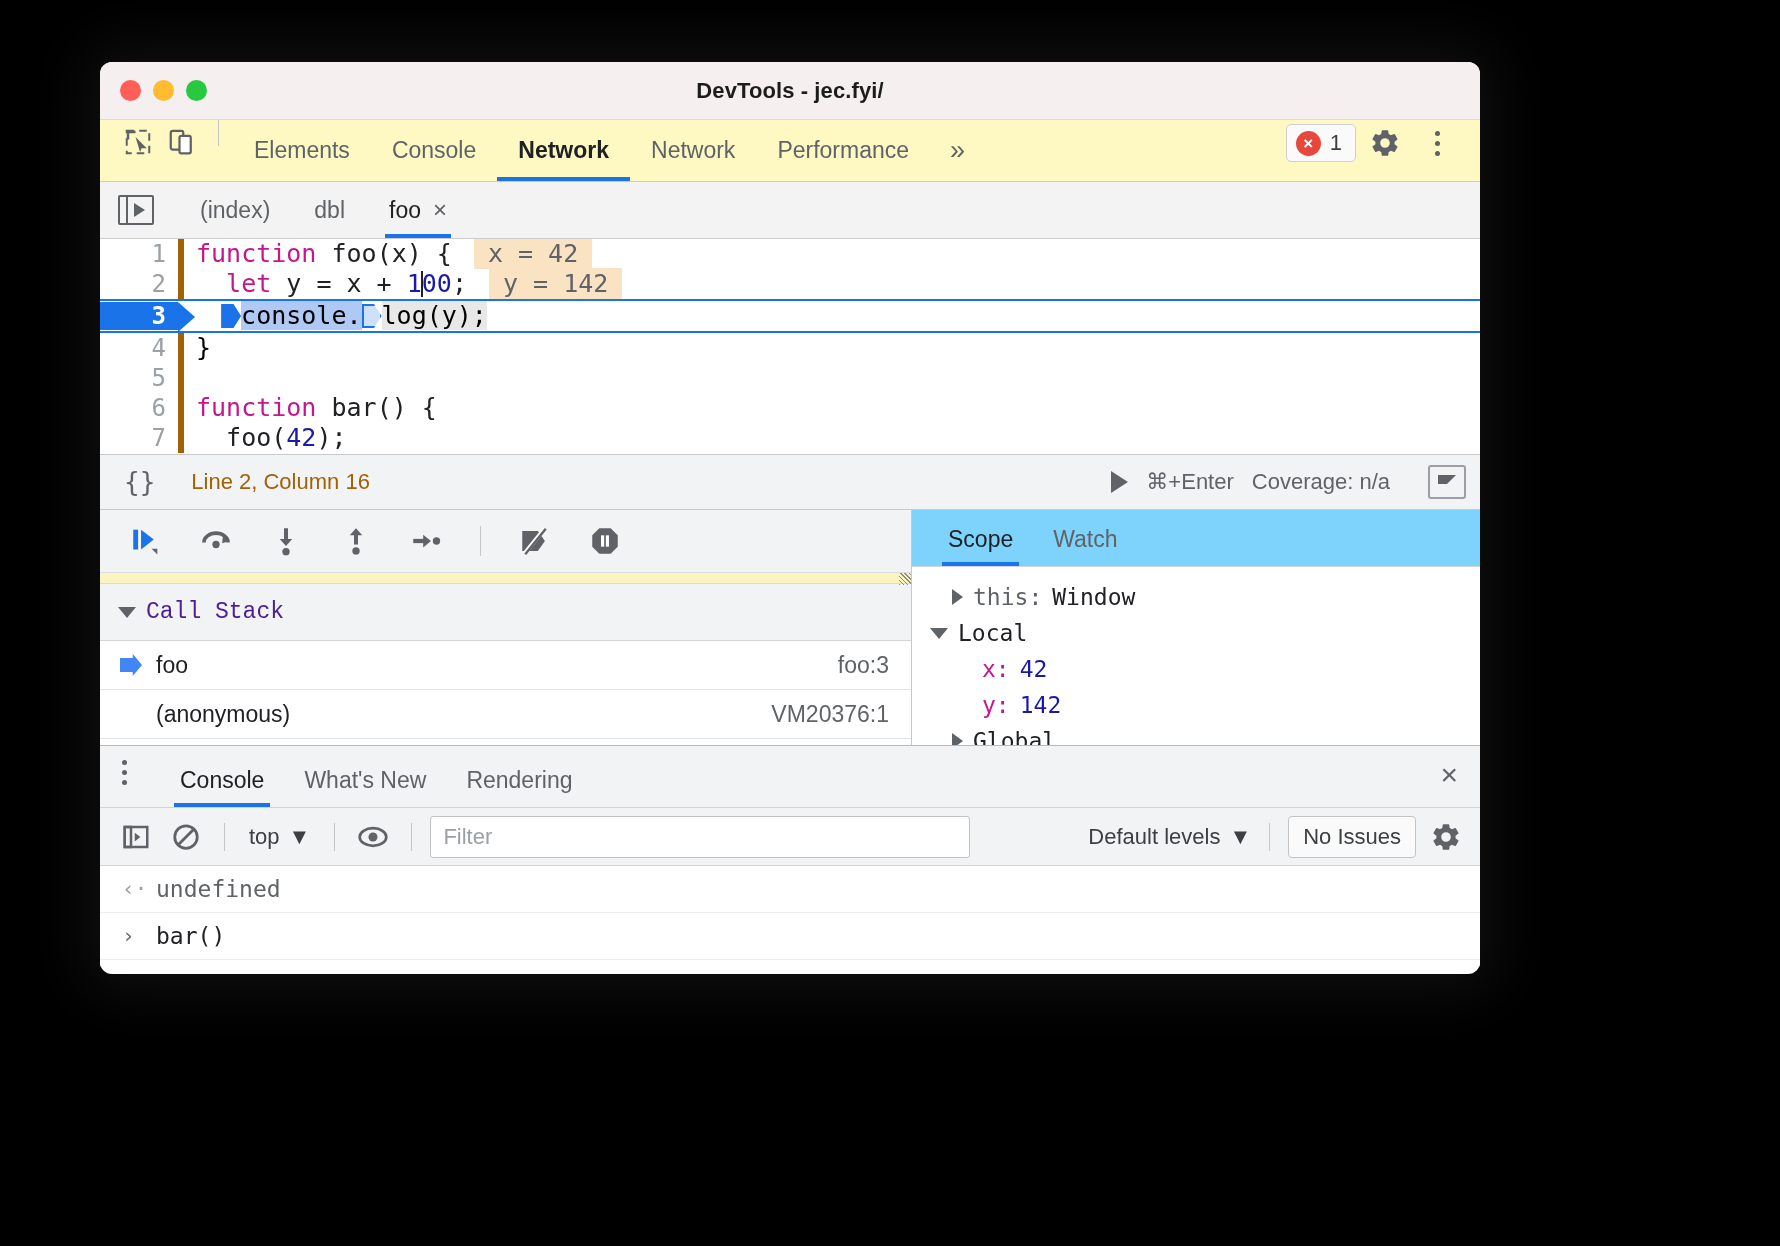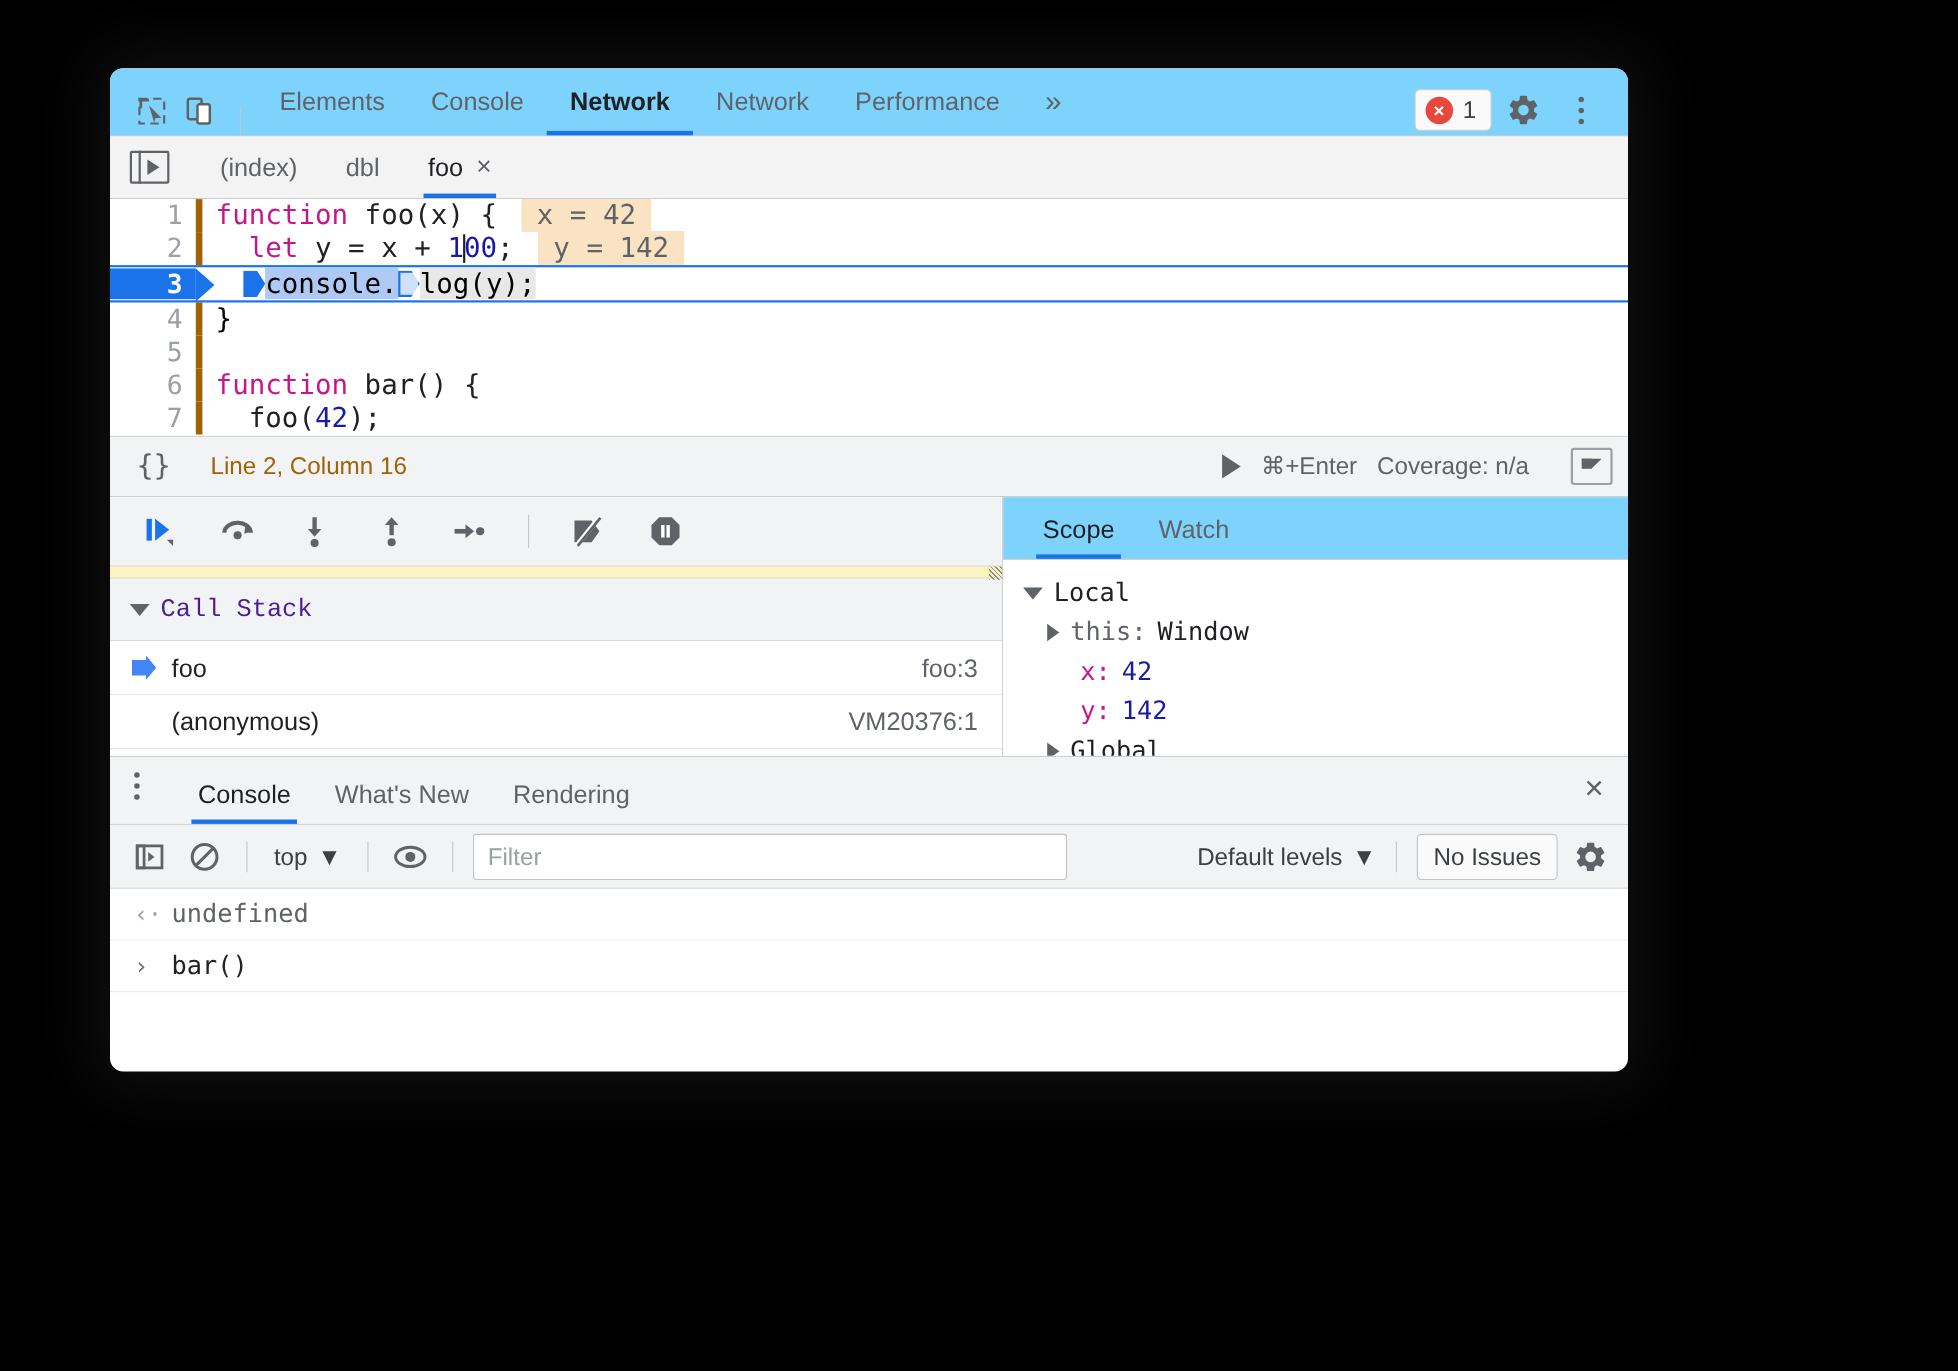--- a/index.html
+++ b/index.html
@@ -38,23 +38,23 @@
   .dot.yellow { background: #febc2e; }
   .dot.green { background: #28c840; }
   .win-title {
     position: absolute; left: 0; right: 0; text-align: center;
     font-size: 22px; font-weight: bold; color: #1c1c1c;
     letter-spacing: 0.1px;
   }
   
   .tabbar {
     height: 62px;
-    background: #7dd3fc;
+    background: #fef9c3;
     border-bottom: 1px solid #cdcdcd;
-    display: flex; align-items: flex-end;
+    display: flex; align-items: flex-start;
     padding: 0 16px;
   }
   .tb-icon {
     width: 44px; height: 44px;
     display: flex; align-items: center; justify-content: center;
     color: #5f6368;
     border-radius: 4px;
   }
   .tb-sep {
     width: 1px; height: 26px; background: #c6c6c6; margin: 0 14px;
@@ -319,20 +319,28 @@
   .c-text { color:#5f6368; }
   .c-text.dark { color:#202124; }
   .c-row.prompt { border-bottom: none; }
 </style>
 </head>
 <body>
 
 <div id="root">
   <div class="window">
 
+    <div class="titlebar">
+      <div class="traffic">
+        <div class="dot red"></div>
+        <div class="dot yellow"></div>
+        <div class="dot green"></div>
+      </div>
+      <div class="win-title">DevTools - jec.fyi/</div>
+    </div>
 
     <div class="tabbar">
       <div class="tb-icon">
         <svg width="30" height="30" viewBox="0 0 24 24">
           <path d="M3 3h7v2H5v5H3V3z" fill="#5f6368"></path>
           <path d="M3 14v7h7v-2H5v-5H3z" fill="#5f6368" opacity="0"></path>
           <path d="M3 3h18v18H3z" fill="none" stroke="#5f6368" stroke-width="1.6" stroke-dasharray="6 4"></path>
           <path d="M10 8l9 9h-4.2l-1.1 3.2L10 8z" fill="#5f6368"></path>
         </svg>
       </div>
@@ -501,28 +509,28 @@
           <span class="cs-loc">VM20376:1</span>
         </div>
       </div>
 
       <div class="debug-right">
         <div class="side-tabs">
           <div class="side-tab active">Scope</div>
           <div class="side-tab">Watch</div>
         </div>
         <div class="scope-body">
-          <div class="scope-row">
-            <span class="caret-dn"></span>
-            <span class="sc-name">Local</span>
-          </div>
           <div class="scope-row indent">
             <span class="caret-rt"></span>
             <span class="sc-val-obj">this:</span>
             <span class="sc-name">Window</span>
+          </div>
+          <div class="scope-row">
+            <span class="caret-dn"></span>
+            <span class="sc-name">Local</span>
           </div>
           <div class="scope-row indent2">
             <span class="sc-prop">x:</span>
             <span class="sc-val-num">42</span>
           </div>
           <div class="scope-row indent2">
             <span class="sc-prop">y:</span>
             <span class="sc-val-num">142</span>
           </div>
           <div class="scope-row indent">

